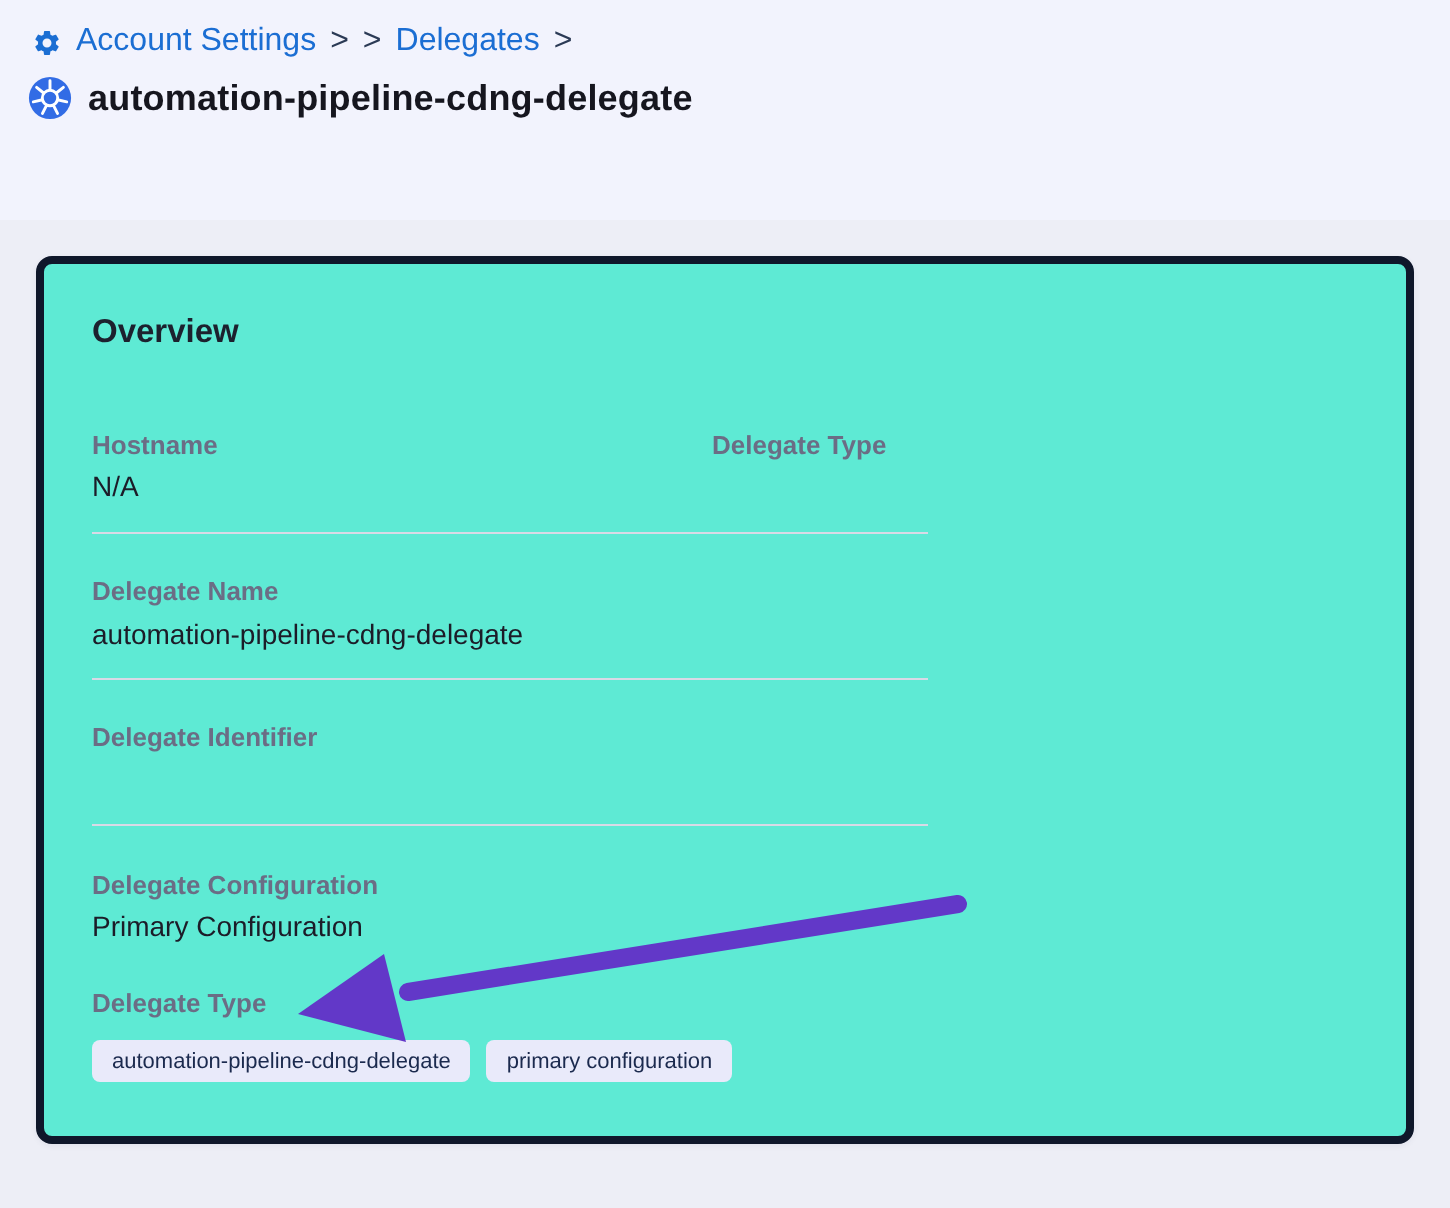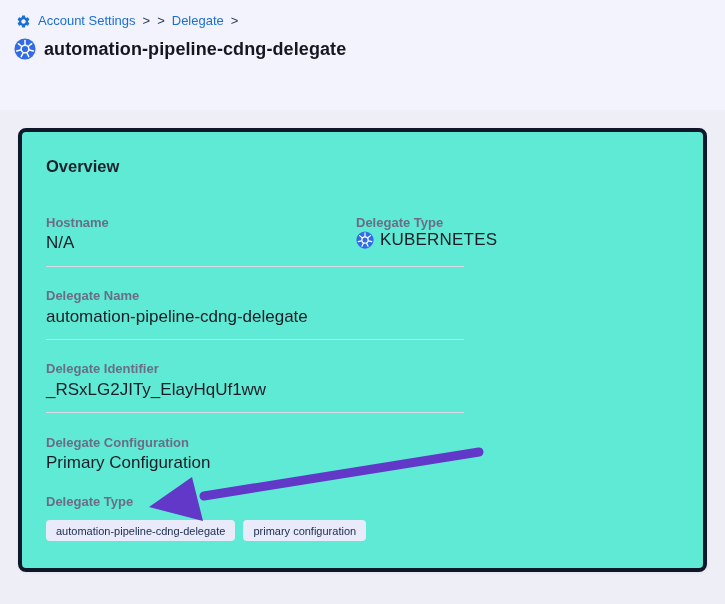--- a/index.html
+++ b/index.html
@@ -14,21 +14,21 @@
 
   
   .page-header {
     position: absolute; left: 0; top: 0;
     width: 725px; height: 110px;
     background: #f2f3fd;
   }
   .breadcrumb {
     position: absolute; left: 16px; top: 13px;
     display: flex; align-items: center; gap: 7px;
-    font-size: 13px; line-height: 16px;
+    font-size: 16px; line-height: 16px;
   }
   .breadcrumb .crumb-link {
     color: #1b6ed3; text-decoration: none; font-weight: 500; cursor: pointer;
   }
   .breadcrumb .crumb-sep { color: #2b3a55; font-weight: 500; }
   .gear { width: 15px; height: 15px; display: block; }
 
   .title-row {
     position: absolute; left: 14px; top: 38px;
     display: flex; align-items: center; gap: 8px;
@@ -50,21 +50,21 @@
   .card-heading {
     position: absolute; left: 24px; top: 25px;
     font-size: 16.5px; font-weight: 700; color: #1c212e;
   }
   .field-label {
     position: absolute;
     font-size: 13px; line-height: 16px; color: #6b6d85; font-weight: bold;
   }
   .field-value {
     position: absolute;
-    font-size: 17px; line-height: 18px; color: #1c1c28;
+    font-size: 14px; line-height: 18px; color: #1c1c28;
   }
   .col-left  { left: 24px; }
   .col-right { left: 334px; }
   .type-value { display: flex; align-items: center; gap: 6px; letter-spacing: .2px; }
   .divider {
     position: absolute; left: 24px; width: 418px; height: 1px;
     background: #d8dae6;
   }
 
   .tags-row {
@@ -93,21 +93,21 @@
 
   <div class="breadcrumb">
     <span class="gear-wrap">
       <svg class="gear" viewBox="0 0 24 24" fill="#1b6ed3" aria-hidden="true">
         <path d="M19.14,12.94c0.04-0.3,0.06-0.61,0.06-0.94c0-0.32-0.02-0.64-0.07-0.94l2.03-1.58c0.18-0.14,0.23-0.41,0.12-0.61l-1.92-3.32c-0.12-0.22-0.37-0.29-0.59-0.22l-2.39,0.96c-0.5-0.38-1.03-0.7-1.62-0.94L14.4,2.81c-0.04-0.24-0.24-0.41-0.48-0.41h-3.84c-0.24,0-0.43,0.17-0.47,0.41L9.25,5.35C8.66,5.59,8.12,5.92,7.63,6.29L5.24,5.33c-0.22-0.08-0.47,0-0.59,0.22L2.74,8.87C2.62,9.08,2.66,9.34,2.86,9.48l2.03,1.58C4.84,11.36,4.8,11.69,4.8,12s0.02,0.64,0.07,0.94l-2.03,1.58c-0.18,0.14-0.23,0.41-0.12,0.61l1.92,3.32c0.12,0.22,0.37,0.29,0.59,0.22l2.39-0.96c0.5,0.38,1.03,0.7,1.62,0.94l0.36,2.54c0.05,0.24,0.24,0.41,0.48,0.41h3.84c0.24,0,0.44-0.17,0.47-0.41l0.36-2.54c0.59-0.24,1.13-0.56,1.62-0.94l2.39,0.96c0.22,0.08,0.47,0,0.59-0.22l1.92-3.32c0.12-0.22,0.07-0.47-0.12-0.61L19.14,12.94z M12,15.6c-1.98,0-3.6-1.62-3.6-3.6s1.62-3.6,3.6-3.6s3.6,1.62,3.6,3.6S13.98,15.6,12,15.6z"></path>
       </svg>
     </span>
     <a class="crumb-link">Account Settings</a>
     <span class="crumb-sep">&gt;</span>
     <span class="crumb-sep">&gt;</span>
-    <a class="crumb-link">Delegate</a>
+    <a class="crumb-link">Delegates</a>
     <span class="crumb-sep">&gt;</span>
   </div>
 
   <div class="title-row">
     <span>
       <svg class="k8s-icon" width="22" height="22" viewBox="0 0 24 24" aria-hidden="true">
         <circle cx="12" cy="12" r="11.5" fill="#326ce5"></circle>
         <g stroke="#ffffff" stroke-width="1.6" stroke-linecap="round" fill="none">
           <circle cx="12" cy="12" r="4.2"></circle>
           <line x1="12" y1="2.6" x2="12" y2="7.2"></line>
@@ -126,48 +126,29 @@
 </div>
 
 <div class="card">
 
   <div class="card-heading">Overview</div>
 
   <div class="field-label col-left" style="top:83px">Hostname</div>
   <div class="field-value col-left" style="top:102px">N/A</div>
 
   <div class="field-label col-right" style="top:83px">Delegate Type</div>
-  <div class="field-value col-right type-value" style="top:99px">
-    <span>
-      <svg class="k8s-icon" width="18" height="18" viewBox="0 0 24 24" aria-hidden="true">
-        <circle cx="12" cy="12" r="11.5" fill="#326ce5"></circle>
-        <g stroke="#ffffff" stroke-width="1.6" stroke-linecap="round" fill="none">
-          <circle cx="12" cy="12" r="4.2"></circle>
-          <line x1="12" y1="2.6" x2="12" y2="7.2"></line>
-          <line x1="19.3" y1="6.2" x2="15.8" y2="9"></line>
-          <line x1="21.1" y1="14.1" x2="16.7" y2="13.1"></line>
-          <line x1="16.1" y1="20.4" x2="14.1" y2="16.4"></line>
-          <line x1="7.9" y1="20.4" x2="9.9" y2="16.4"></line>
-          <line x1="2.9" y1="14.1" x2="7.3" y2="13.1"></line>
-          <line x1="4.7" y1="6.2" x2="8.2" y2="9"></line>
-        </g>
-      </svg>
-    </span>
-    <span>KUBERNETES</span>
-  </div>
 
   <div class="divider" style="top:134px"></div>
 
   <div class="field-label col-left" style="top:156px">Delegate Name</div>
   <div class="field-value col-left" style="top:176px">automation-pipeline-cdng-delegate</div>
 
   <div class="divider" style="top:207px"></div>
 
   <div class="field-label col-left" style="top:229px">Delegate Identifier</div>
-  <div class="field-value col-left" style="top:249px">_RSxLG2JITy_ElayHqUf1ww</div>
 
   <div class="divider" style="top:280px"></div>
 
   <div class="field-label col-left" style="top:303px">Delegate Configuration</div>
   <div class="field-value col-left" style="top:322px">Primary Configuration</div>
 
   <div class="field-label col-left" style="top:362px">Delegate Type</div>
 
   <div class="tags-row">
     <span class="tag">automation-pipeline-cdng-delegate</span>

